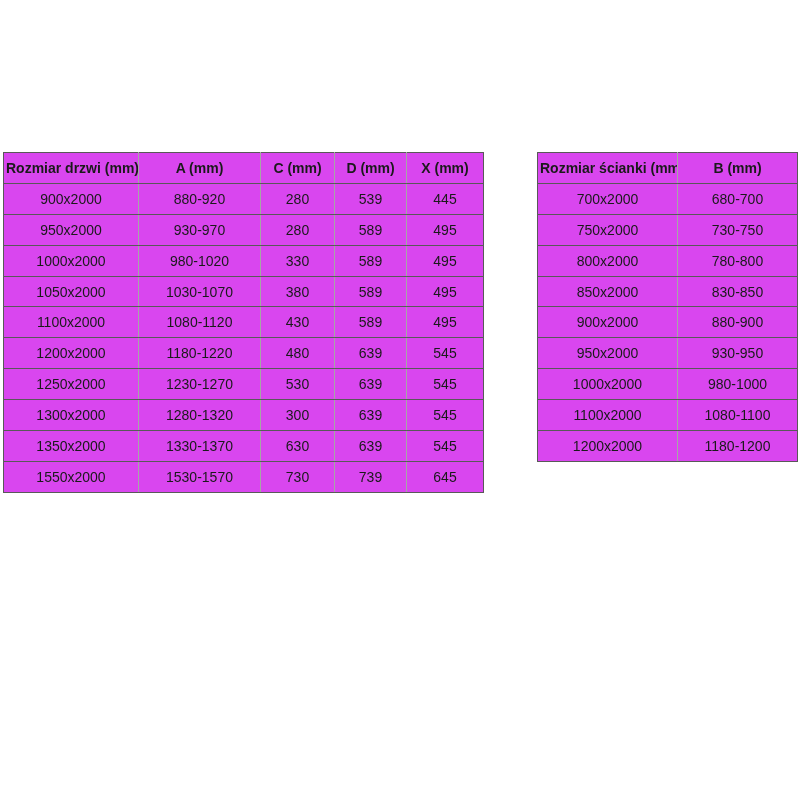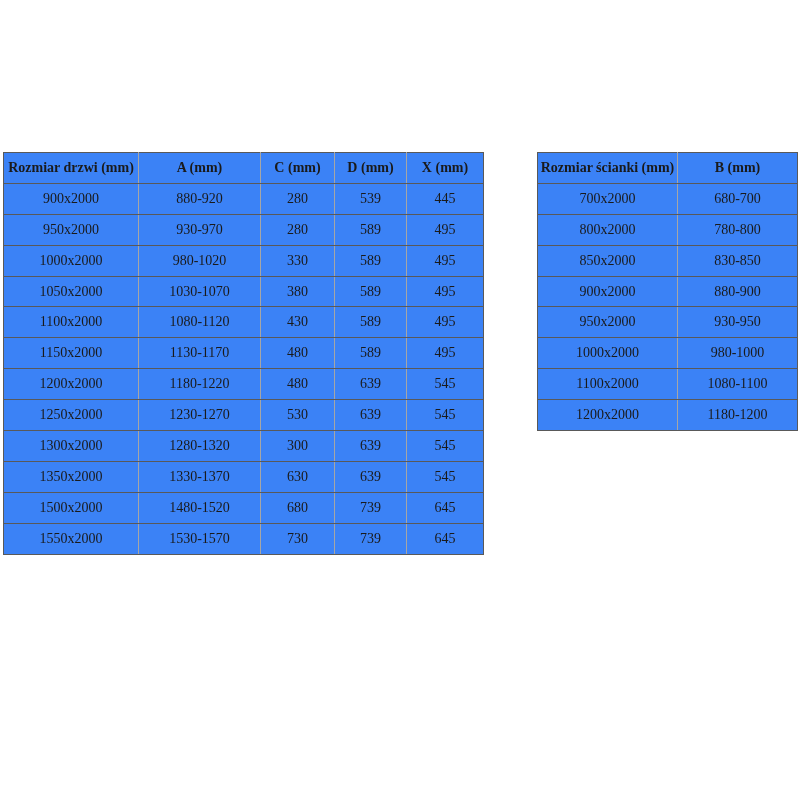--- a/index.html
+++ b/index.html
@@ -9,22 +9,21 @@
     height: 800px;
     background: #ffffff;
     font-family: "Liberation Sans", sans-serif;
     color: #1a1a1a;
     overflow: hidden;
   }
   table.dim-table {
     position: absolute;
     border-collapse: collapse;
     table-layout: fixed;
-    background: #3b82f6;
-    font-family: Liberation Serif, serif;
+    background: #d946ef;
   }
   table.dim-table th,
   table.dim-table td {
     height: 29.9px;
     padding: 0 2px;
     text-align: center;
     vertical-align: middle;
     font-size: 14px;
     line-height: 1;
     white-space: nowrap;
@@ -94,27 +93,20 @@
           <td>495</td>
         </tr>
         <tr>
           <td>1100x2000</td>
           <td>1080-1120</td>
           <td>430</td>
           <td>589</td>
           <td>495</td>
         </tr>
         <tr>
-          <td>1150x2000</td>
-          <td>1130-1170</td>
-          <td>480</td>
-          <td>589</td>
-          <td>495</td>
-        </tr>
-        <tr>
           <td>1200x2000</td>
           <td>1180-1220</td>
           <td>480</td>
           <td>639</td>
           <td>545</td>
         </tr>
         <tr>
           <td>1250x2000</td>
           <td>1230-1270</td>
           <td>530</td>
@@ -129,27 +121,20 @@
           <td>545</td>
         </tr>
         <tr>
           <td>1350x2000</td>
           <td>1330-1370</td>
           <td>630</td>
           <td>639</td>
           <td>545</td>
         </tr>
         <tr>
-          <td>1500x2000</td>
-          <td>1480-1520</td>
-          <td>680</td>
-          <td>739</td>
-          <td>645</td>
-        </tr>
-        <tr>
           <td>1550x2000</td>
           <td>1530-1570</td>
           <td>730</td>
           <td>739</td>
           <td>645</td>
         </tr>
       </tbody>
     </table>
   <table id="wall-table" class="dim-table">
       <colgroup>
@@ -159,20 +144,24 @@
       <thead>
         <tr>
           <th>Rozmiar ścianki (mm)</th>
           <th>B (mm)</th>
         </tr>
       </thead>
       <tbody>
         <tr>
           <td>700x2000</td>
           <td>680-700</td>
+        </tr>
+        <tr>
+          <td>750x2000</td>
+          <td>730-750</td>
         </tr>
         <tr>
           <td>800x2000</td>
           <td>780-800</td>
         </tr>
         <tr>
           <td>850x2000</td>
           <td>830-850</td>
         </tr>
         <tr>

